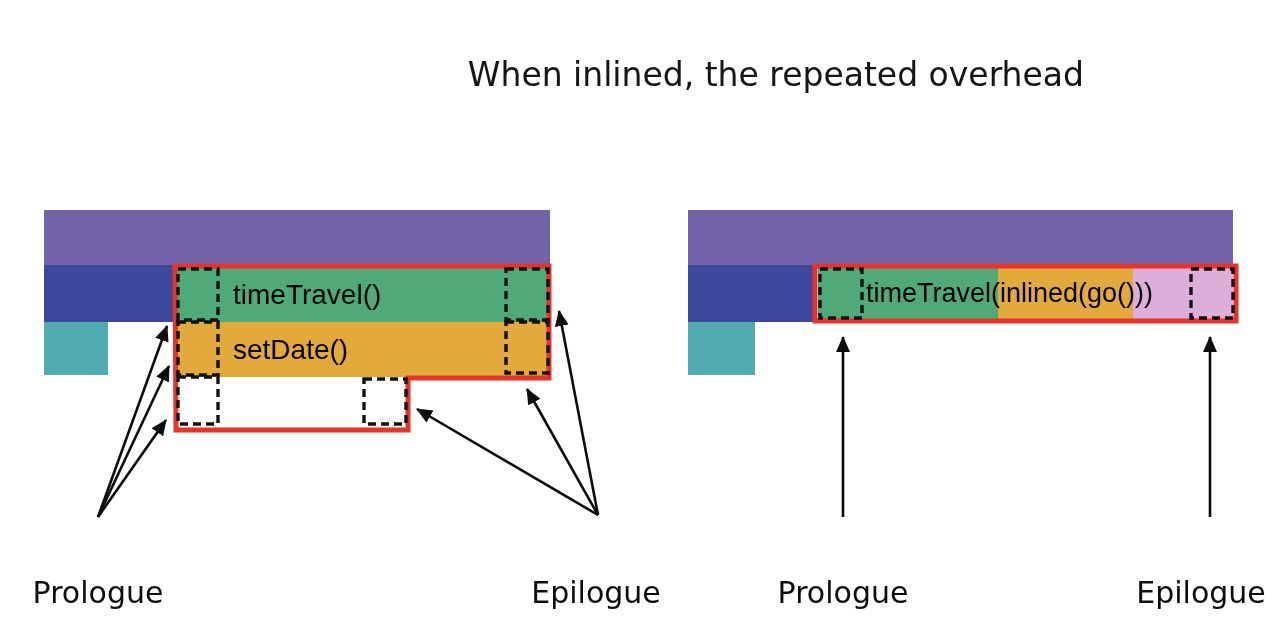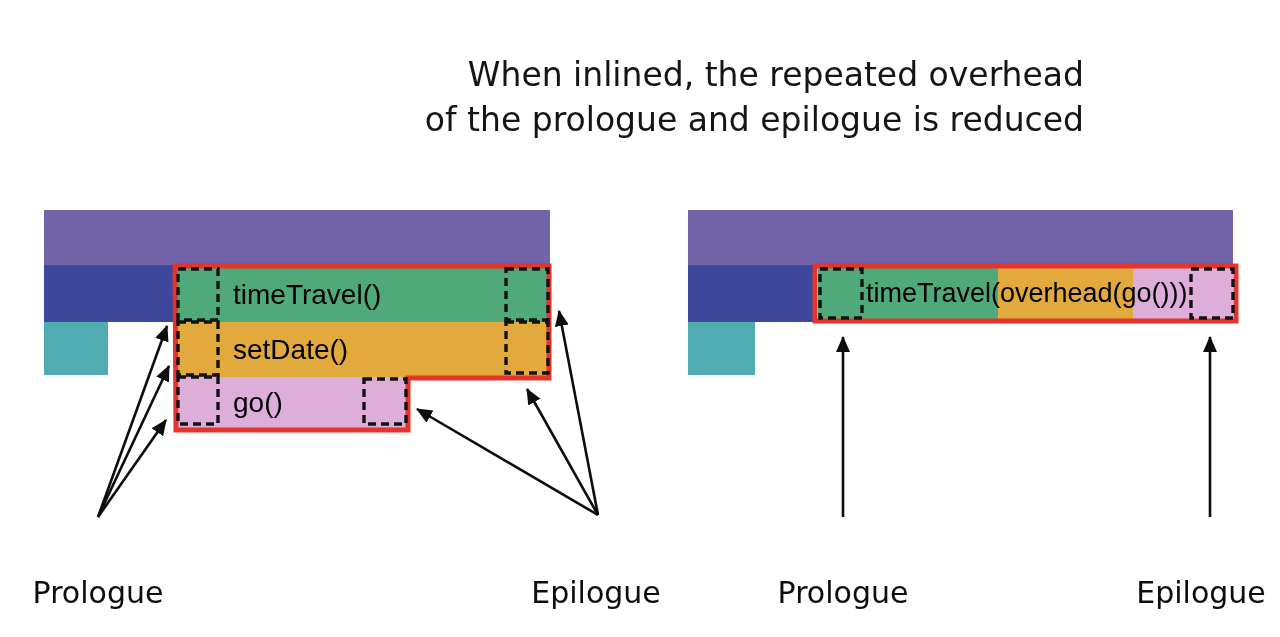--- a/index.html
+++ b/index.html
@@ -24,45 +24,41 @@
   .dashed-box{fill:none;stroke:#121212;stroke-width:3.4;stroke-dasharray:8 5;}
   .arrow{stroke:#0d0d0d;stroke-width:2.6;fill:none;}
 </style>
 </head>
 <body>
 
 <div class="canvas">
 
   <div class="title">
     <div>When inlined, the repeated overhead</div>
-    <div>of the prologue and epilogue is reduced</div>
   </div>
 
   <div class="bar c-purple" style="left:44px;top:210px;width:506px;height:55px;"></div>
   <div class="bar c-blue" style="left:44px;top:265px;width:131px;height:57px;"></div>
   <div class="bar c-teal" style="left:44px;top:322px;width:64px;height:53px;"></div>
 
   <div class="bar c-green" style="left:177px;top:267px;width:371px;height:55px;">
     <span class="bar-text pad" style="line-height:55px;">timeTravel()</span>
   </div>
   <div class="bar c-orange" style="left:177px;top:322px;width:371px;height:55px;">
     <span class="bar-text pad" style="line-height:55px;text-align:right;">setDate()</span>
   </div>
-  <div class="bar c-pink" style="left:177px;top:377px;width:229px;height:52px;">
-    <span class="bar-text pad" style="line-height:52px;">go()</span>
-  </div>
 
   <div class="bar c-purple" style="left:688px;top:210px;width:545px;height:55px;"></div>
   <div class="bar c-blue" style="left:688px;top:265px;width:127px;height:57px;"></div>
   <div class="bar c-teal" style="left:688px;top:322px;width:67px;height:53px;"></div>
 
   <div class="bar c-green" style="left:818px;top:267px;width:180px;height:53px;"></div>
   <div class="bar c-orange" style="left:998px;top:267px;width:135px;height:53px;"></div>
   <div class="bar c-pink" style="left:1133px;top:267px;width:100px;height:53px;"></div>
-  <span class="bar-text" style="left:866px;top:265px;line-height:57px;font-size:27px;">timeTravel(overhead(go()))</span>
+  <span class="bar-text" style="left:866px;top:265px;line-height:57px;font-size:27px;">timeTravel(inlined(go()))</span>
 
   <div class="anno-label" style="left:98px;top:527px;">Prologue</div>
   <div class="anno-label" style="left:596px;top:527px;">Epilogue</div>
   <div class="anno-label" style="left:843px;top:527px;">Prologue</div>
   <div class="anno-label" style="left:1201px;top:527px;">Epilogue</div>
 
   <svg class="overlay" viewBox="0 0 1280 637">
     <defs>
       <marker id="ah" markerUnits="userSpaceOnUse" markerWidth="20" markerHeight="16" refX="15" refY="7" orient="auto">
         <path d="M0,0 L16,7 L0,14 Z" fill="#0d0d0d"></path>

